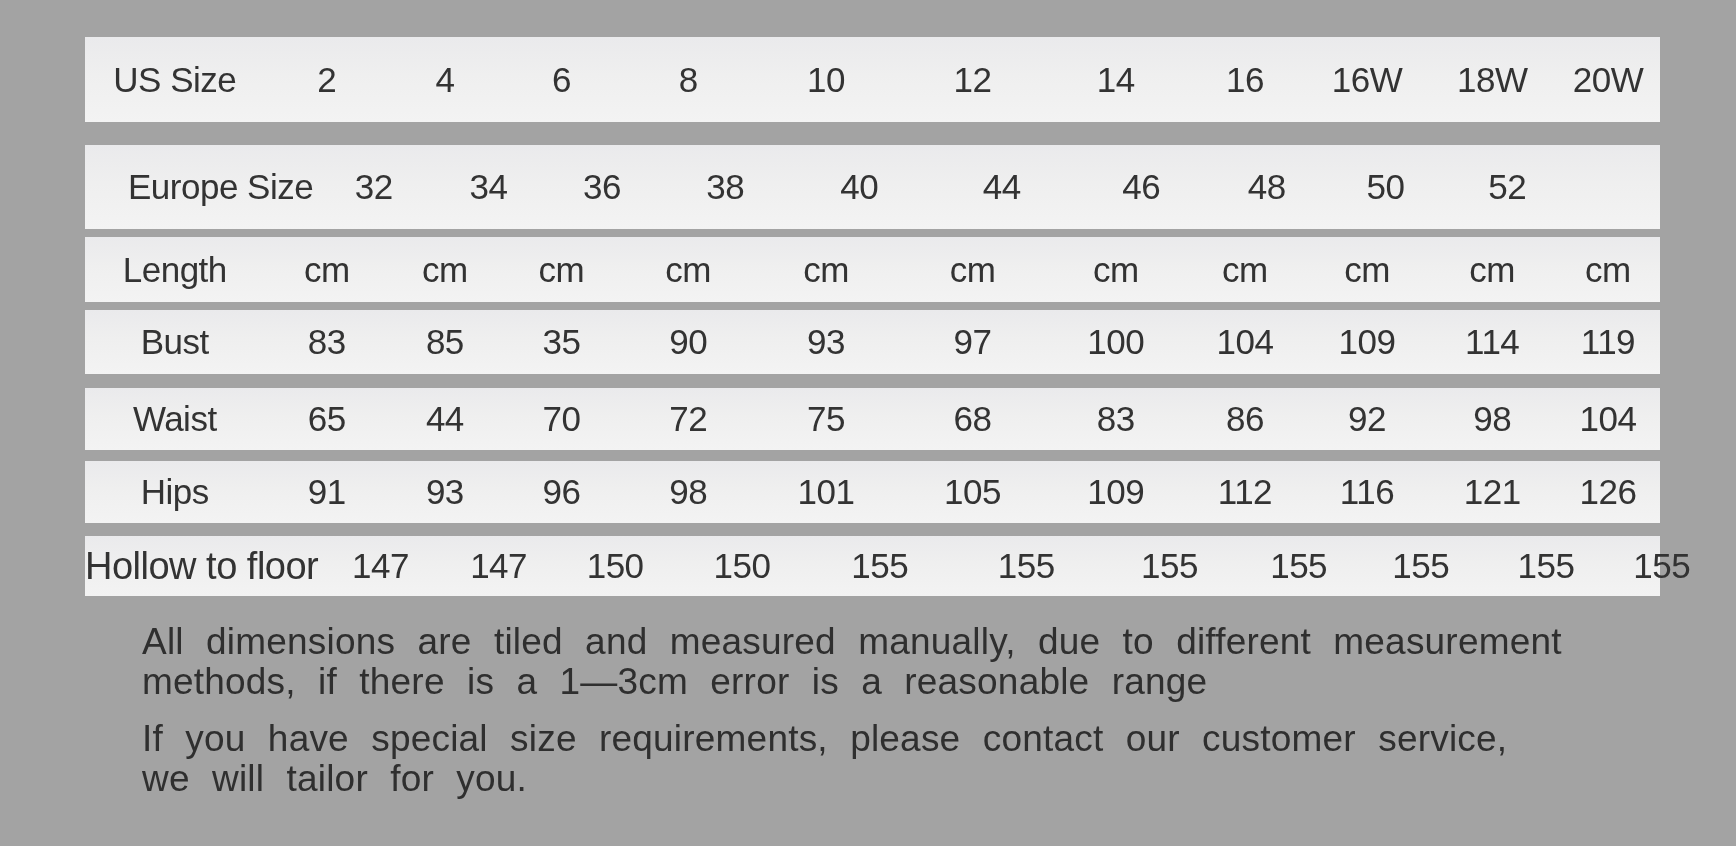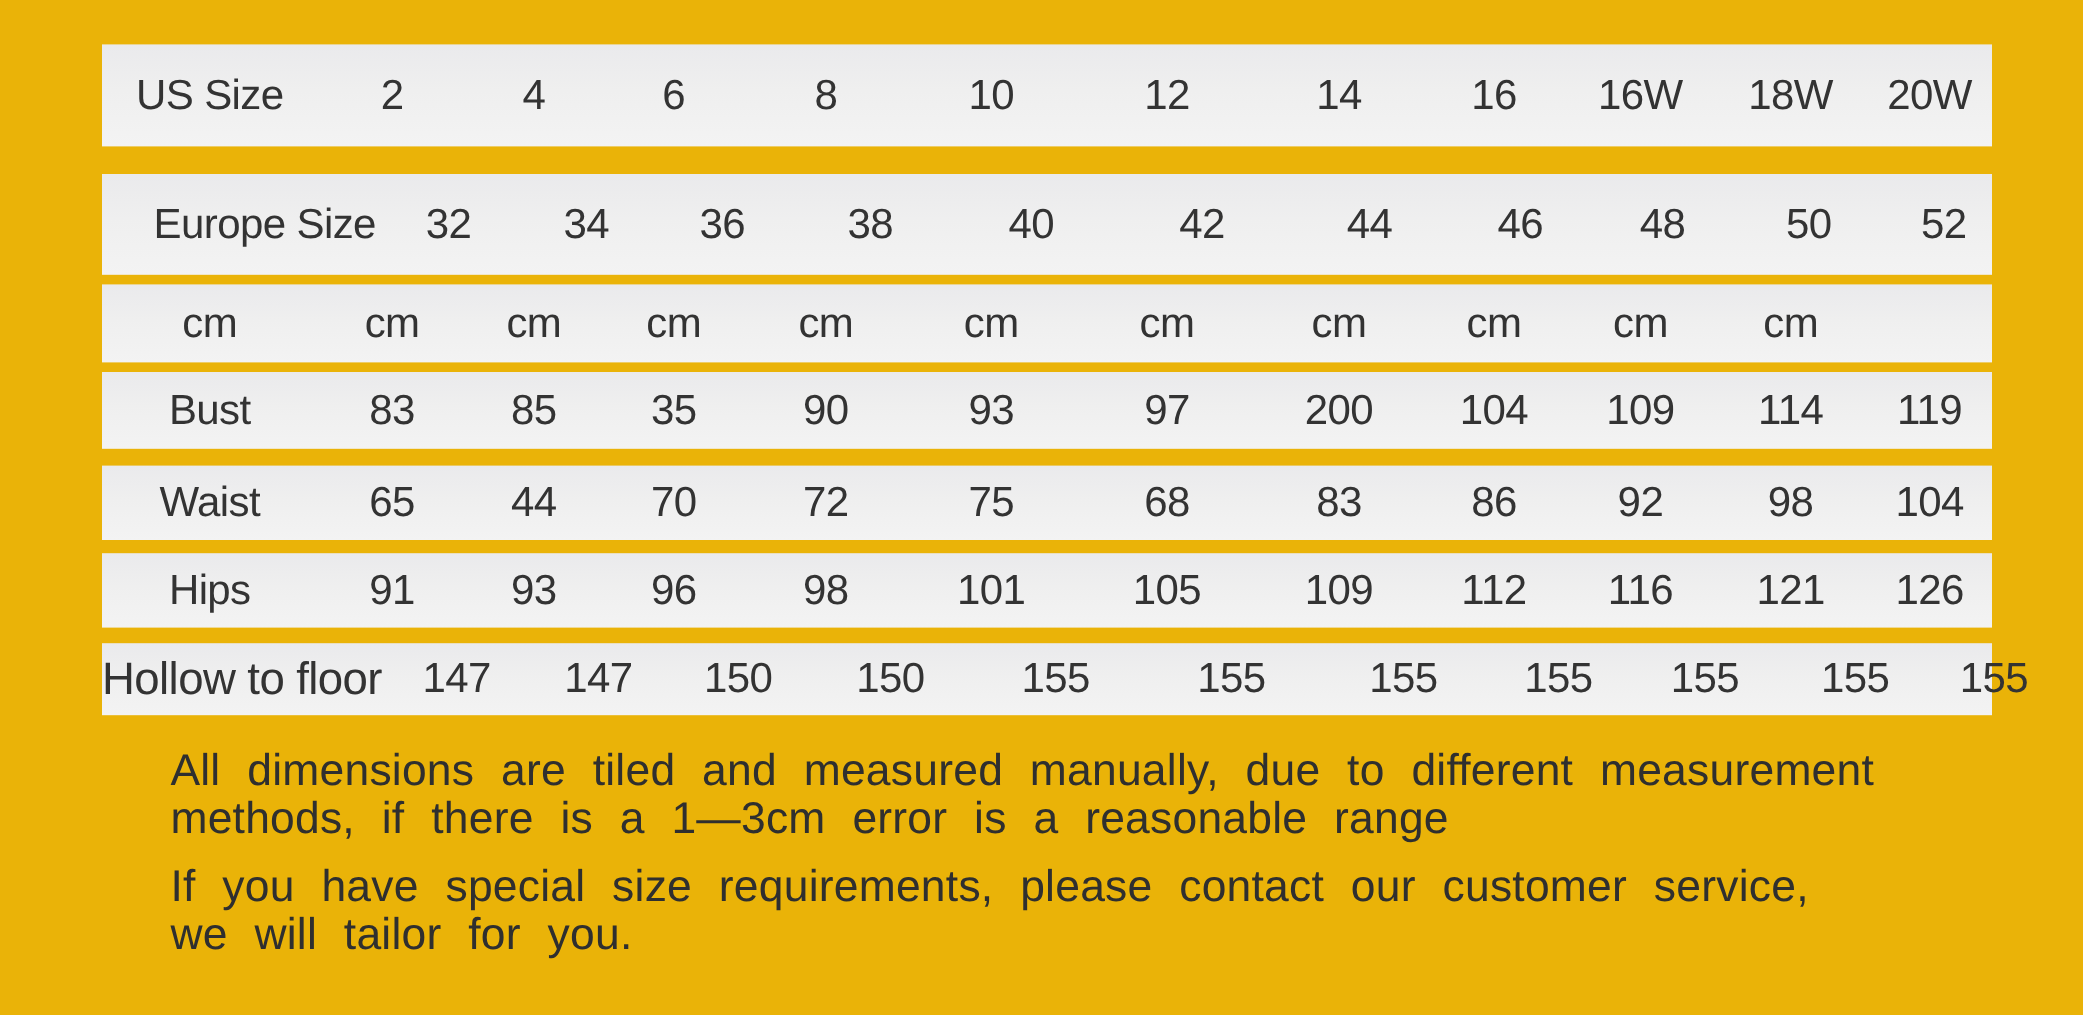--- a/index.html
+++ b/index.html
@@ -5,21 +5,21 @@
   html, body {
     margin: 0;
     padding: 0;
     background: #ffffff;
     font-family: "Liberation Sans", "DejaVu Sans", sans-serif;
   }
   #canvas {
     position: relative;
     width: 1736px;
     height: 846px;
-    background: #eab308;
+    background: #a3a3a3;
     overflow: hidden;
     color: #333333;
   }
   
   #size-table {
     position: absolute;
     left: 85px;
     top: 37px;
     width: 1575px;
   }
@@ -95,49 +95,49 @@
         <div class="tcell">18W</div>
         <div class="tcell">20W</div>
       </div>
       <div class="trow">
         <div class="tcell">Europe Size</div>
         <div class="tcell">32</div>
         <div class="tcell">34</div>
         <div class="tcell">36</div>
         <div class="tcell">38</div>
         <div class="tcell">40</div>
-        <div class="tcell">42</div>
         <div class="tcell">44</div>
         <div class="tcell">46</div>
         <div class="tcell">48</div>
         <div class="tcell">50</div>
         <div class="tcell">52</div>
       </div>
       <div class="trow">
+        <div class="tcell">Length</div>
         <div class="tcell">cm</div>
         <div class="tcell">cm</div>
         <div class="tcell">cm</div>
         <div class="tcell">cm</div>
         <div class="tcell">cm</div>
         <div class="tcell">cm</div>
         <div class="tcell">cm</div>
         <div class="tcell">cm</div>
         <div class="tcell">cm</div>
         <div class="tcell">cm</div>
         <div class="tcell">cm</div>
       </div>
       <div class="trow">
         <div class="tcell">Bust</div>
         <div class="tcell">83</div>
         <div class="tcell">85</div>
         <div class="tcell">35</div>
         <div class="tcell">90</div>
         <div class="tcell">93</div>
         <div class="tcell">97</div>
-        <div class="tcell">200</div>
+        <div class="tcell">100</div>
         <div class="tcell">104</div>
         <div class="tcell">109</div>
         <div class="tcell">114</div>
         <div class="tcell">119</div>
       </div>
       <div class="trow">
         <div class="tcell">Waist</div>
         <div class="tcell">65</div>
         <div class="tcell">44</div>
         <div class="tcell">70</div>

